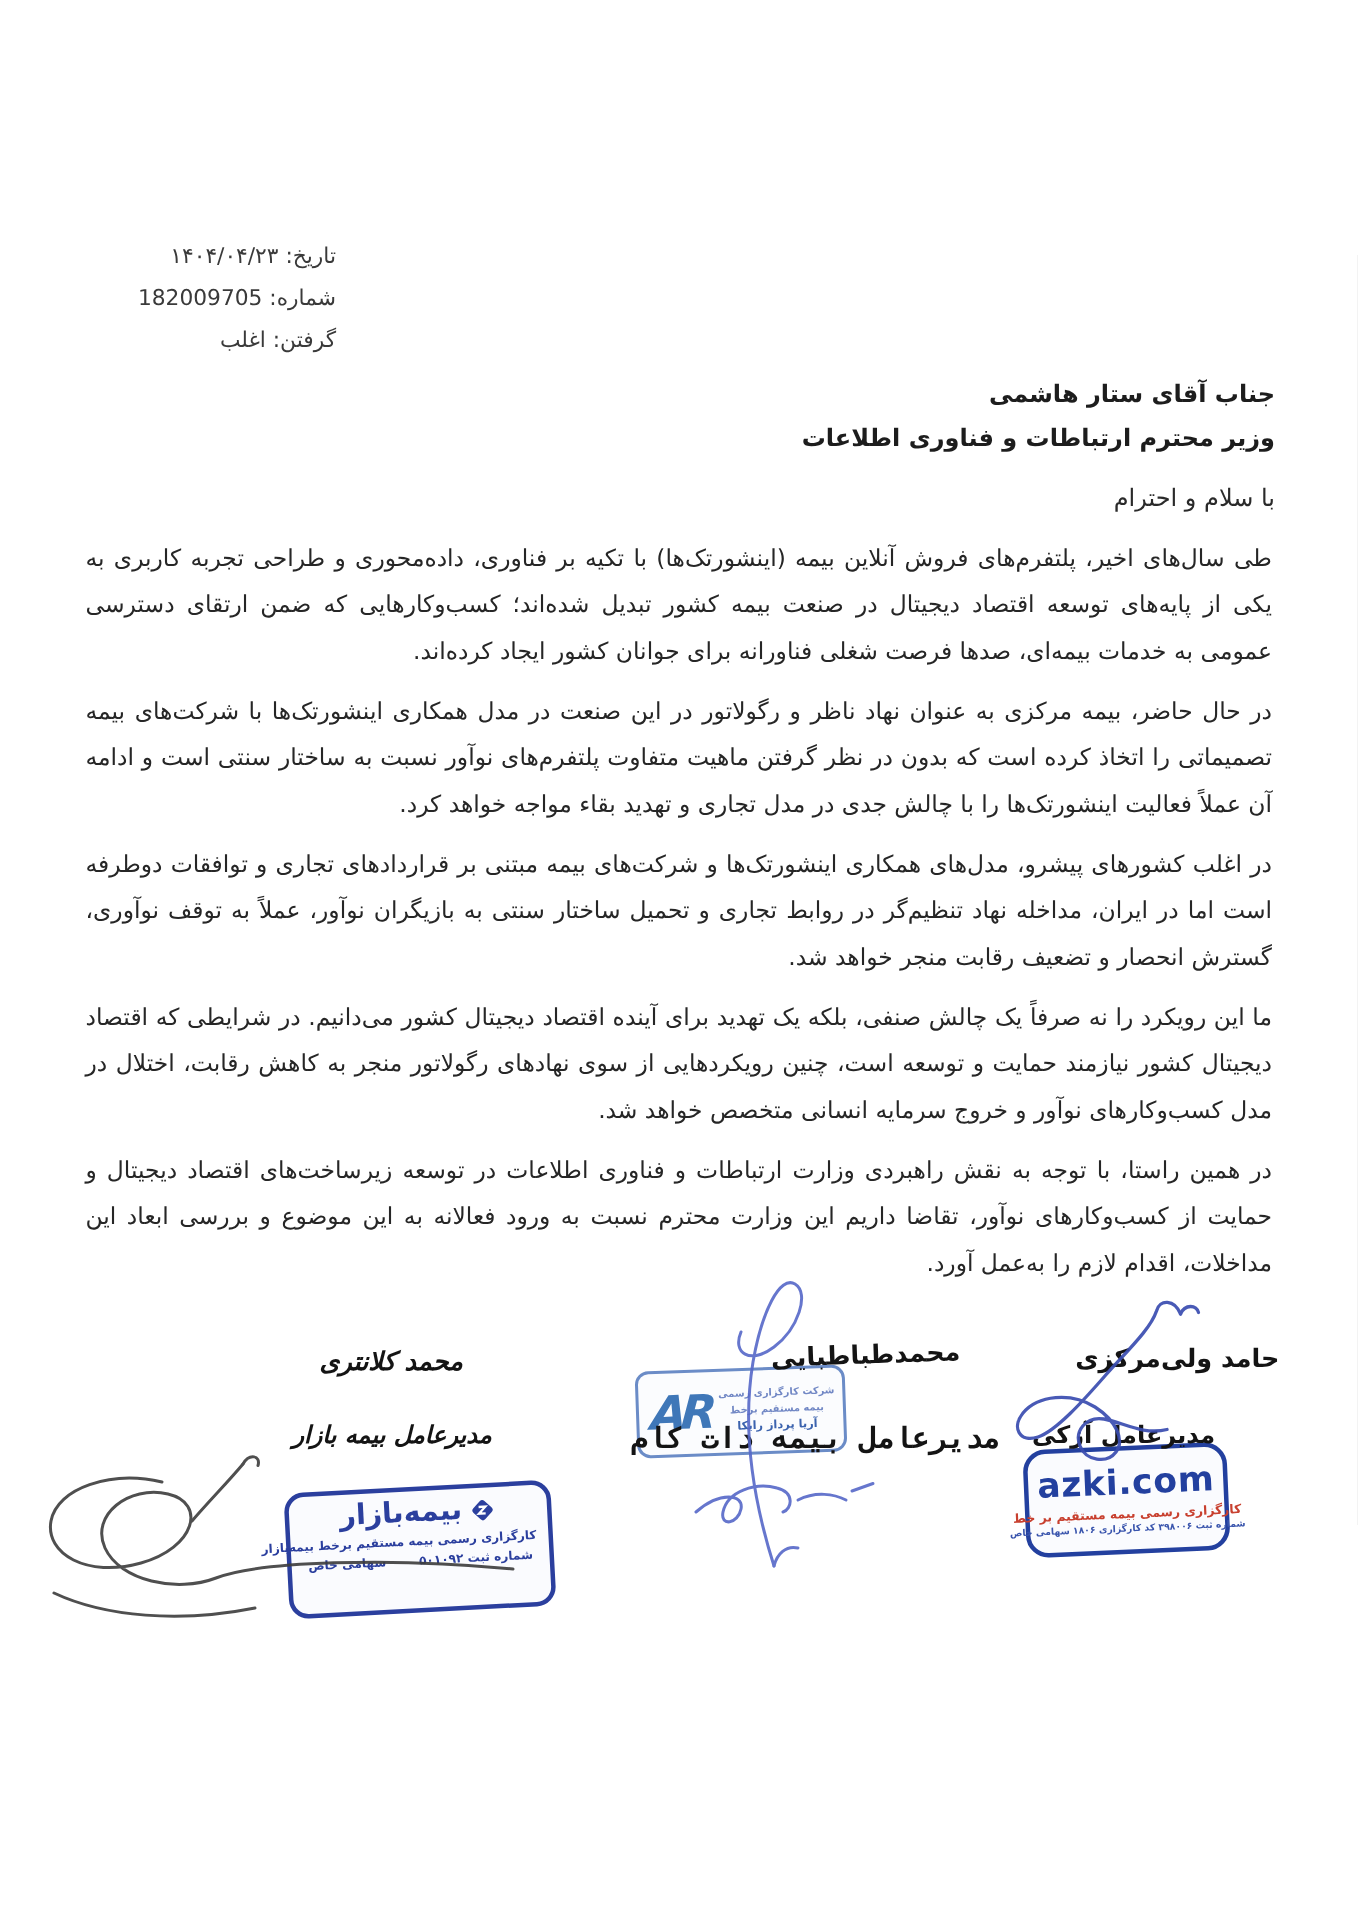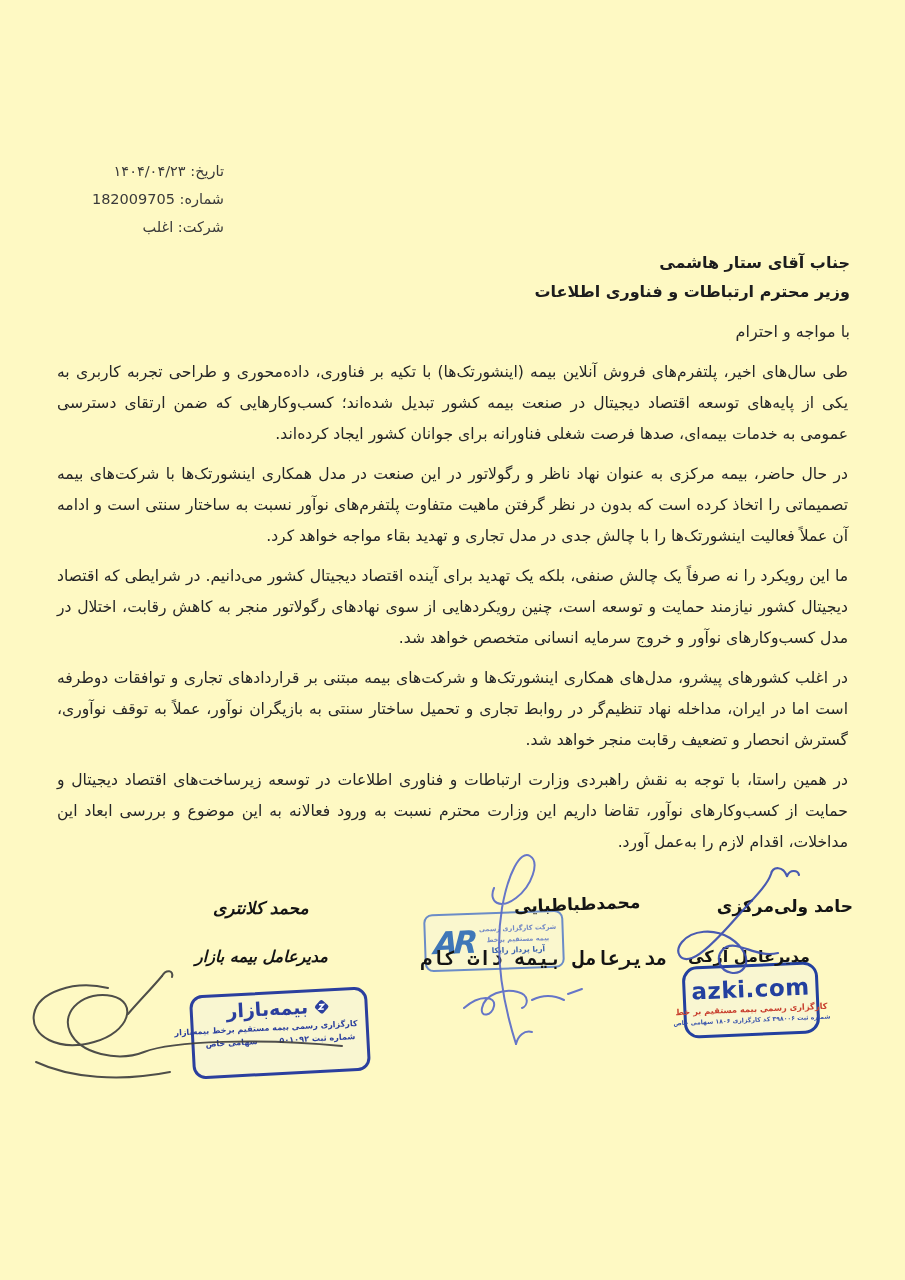--- a/index.html
+++ b/index.html
@@ -1,18 +1,18 @@
 <!DOCTYPE html>
 <html lang="fa" dir="rtl"><head>
 <meta charset="utf-8">
 <style>
   html,body{margin:0;padding:0;background:#e9e9e9;}
   .page{
     position:relative;width:905px;height:1280px;margin:0 auto;
-    background:#fef9c3;overflow:hidden;
+    background:#ffffff;overflow:hidden;
     font-family:"DejaVu Sans", sans-serif;color:#2a2a2a;direction:rtl;
   }
   .abs{position:absolute;}
   
   .meta{top:157px;left:76px;width:148px;text-align:right;font-size:14.5px;line-height:28px;color:#3a3a3a;white-space:nowrap;}
   
   .recipient{top:248px;right:55px;text-align:right;font-weight:bold;font-size:16px;line-height:29px;color:#1d1d1d;}
   .salutation{top:322px;right:55px;font-size:16px;color:#2a2a2a;}
   
   .bodytext{top:357px;left:57px;width:791px;font-size:15.6px;line-height:31px;text-align:justify;color:#262626;}
@@ -48,35 +48,35 @@
   .ink{z-index:4;pointer-events:none;}
 </style>
 </head>
 <body>
 
 <div class="page">
 
   <div class="abs meta">
     <div><span>تاریخ:</span> <span>۱۴۰۴/۰۴/۲۳</span></div>
     <div><span>شماره:</span> <span>182009705</span></div>
-    <div><span>شرکت:</span> <span>اغلب</span></div>
+    <div><span>گرفتن:</span> <span>اغلب</span></div>
   </div>
 
   <div class="abs recipient">
     <div>جناب آقای ستار هاشمی</div>
     <div>وزیر محترم ارتباطات و فناوری اطلاعات</div>
   </div>
 
-  <div class="abs salutation">با مواجه و احترام</div>
+  <div class="abs salutation">با سلام و احترام</div>
 
   <div class="abs bodytext">
     <p>طی سال‌های اخیر، پلتفرم‌های فروش آنلاین بیمه (اینشورتک‌ها) با تکیه بر فناوری، داده‌محوری و طراحی تجربه کاربری به یکی از پایه‌های توسعه اقتصاد دیجیتال در صنعت بیمه کشور تبدیل شده‌اند؛ کسب‌وکارهایی که ضمن ارتقای دسترسی عمومی به خدمات بیمه‌ای، صدها فرصت شغلی فناورانه برای جوانان کشور ایجاد کرده‌اند.</p>
     <p>در حال حاضر، بیمه مرکزی به عنوان نهاد ناظر و رگولاتور در این صنعت در مدل همکاری اینشورتک‌ها با شرکت‌های بیمه تصمیماتی را اتخاذ کرده است که بدون در نظر گرفتن ماهیت متفاوت پلتفرم‌های نوآور نسبت به ساختار سنتی است و ادامه آن عملاً فعالیت اینشورتک‌ها را با چالش جدی در مدل تجاری و تهدید بقاء مواجه خواهد کرد.</p>
+    <p>در اغلب کشورهای پیشرو، مدل‌های همکاری اینشورتک‌ها و شرکت‌های بیمه مبتنی بر قراردادهای تجاری و توافقات دوطرفه است اما در ایران، مداخله نهاد تنظیم‌گر در روابط تجاری و تحمیل ساختار سنتی به بازیگران نوآور، عملاً به توقف نوآوری، گسترش انحصار و تضعیف رقابت منجر خواهد شد.</p>
     <p>ما این رویکرد را نه صرفاً یک چالش صنفی، بلکه یک تهدید برای آینده اقتصاد دیجیتال کشور می‌دانیم. در شرایطی که اقتصاد دیجیتال کشور نیازمند حمایت و توسعه است، چنین رویکردهایی از سوی نهادهای رگولاتور منجر به کاهش رقابت، اختلال در مدل کسب‌وکارهای نوآور و خروج سرمایه انسانی متخصص خواهد شد.</p>
-    <p>در اغلب کشورهای پیشرو، مدل‌های همکاری اینشورتک‌ها و شرکت‌های بیمه مبتنی بر قراردادهای تجاری و توافقات دوطرفه است اما در ایران، مداخله نهاد تنظیم‌گر در روابط تجاری و تحمیل ساختار سنتی به بازیگران نوآور، عملاً به توقف نوآوری، گسترش انحصار و تضعیف رقابت منجر خواهد شد.</p>
     <p>در همین راستا، با توجه به نقش راهبردی وزارت ارتباطات و فناوری اطلاعات در توسعه زیرساخت‌های اقتصاد دیجیتال و حمایت از کسب‌وکارهای نوآور، تقاضا داریم این وزارت محترم نسبت به ورود فعالانه به این موضوع و بررسی ابعاد این مداخلات، اقدام لازم را به‌عمل آورد.</p>
   </div>
 
   <div class="abs sig sig-name-right">حامد ولی‌مرکزی</div>
   <div class="abs sig sig-title-right">مدیرعامل آزکی</div>
   <div class="abs sig sig-name-mid">محمدطباطبایی</div>
   <div class="abs sig sig-title-mid">مدیرعامل بیمه دات کام</div>
   <div class="abs sig sig-name-left">محمد کلانتری</div>
   <div class="abs sig sig-title-left">مدیرعامل بیمه بازار</div>
 

